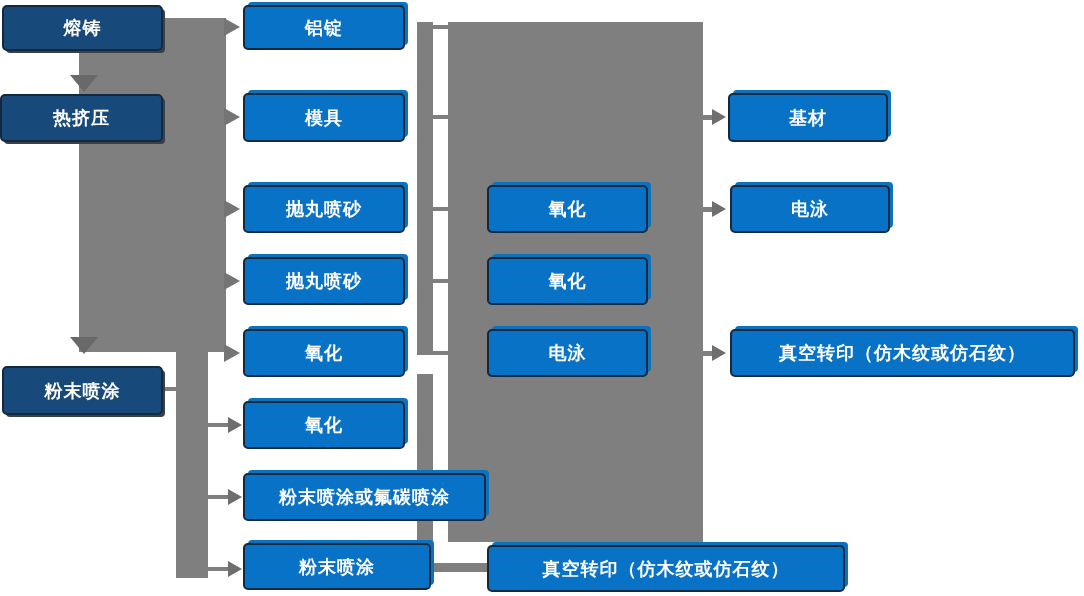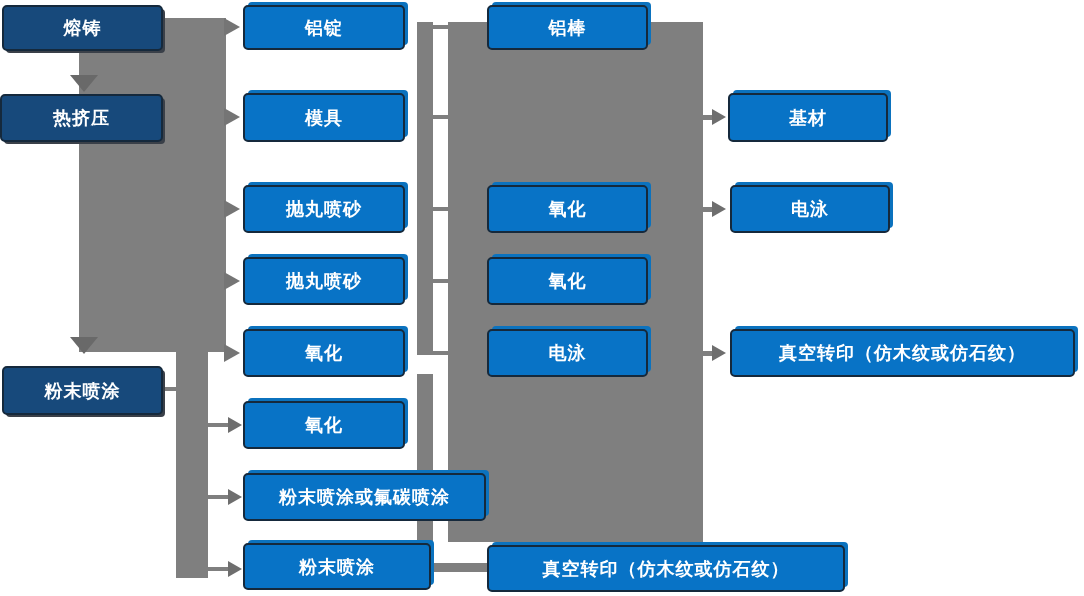--- a/index.html
+++ b/index.html
@@ -68,21 +68,20 @@
 
   <div class="box bright" style="left:243px;top:5px;width:162px;height:45px;">铝锭</div>
   <div class="box bright" style="left:243px;top:93px;width:162px;height:49px;">模具</div>
   <div class="box bright" style="left:243px;top:185px;width:162px;height:48px;">抛丸喷砂</div>
   <div class="box bright" style="left:243px;top:257px;width:162px;height:48px;">抛丸喷砂</div>
   <div class="box bright" style="left:243px;top:329px;width:162px;height:48px;">氧化</div>
   <div class="box bright" style="left:243px;top:401px;width:162px;height:48px;">氧化</div>
   <div class="box bright" style="left:243px;top:473px;width:243px;height:48px;">粉末喷涂或氟碳喷涂</div>
   <div class="box bright" style="left:243px;top:543px;width:188px;height:47px;">粉末喷涂</div>
 
-  <div class="box bright" style="left:487px;top:5px;width:161px;height:45px;">铝棒</div>
   <div class="box bright" style="left:487px;top:185px;width:161px;height:48px;">氧化</div>
   <div class="box bright" style="left:487px;top:257px;width:161px;height:48px;">氧化</div>
   <div class="box bright" style="left:487px;top:329px;width:161px;height:48px;">电泳</div>
   <div class="box bright" style="left:487px;top:545px;width:358px;height:47px;">真空转印（仿木纹或仿石纹）</div>
 
   <div class="box bright" style="left:728px;top:93px;width:160px;height:49px;">基材</div>
   <div class="box bright" style="left:730px;top:185px;width:160px;height:48px;">电泳</div>
   <div class="box bright" style="left:730px;top:329px;width:345px;height:48px;">真空转印（仿木纹或仿石纹）</div>
 
 </div>

